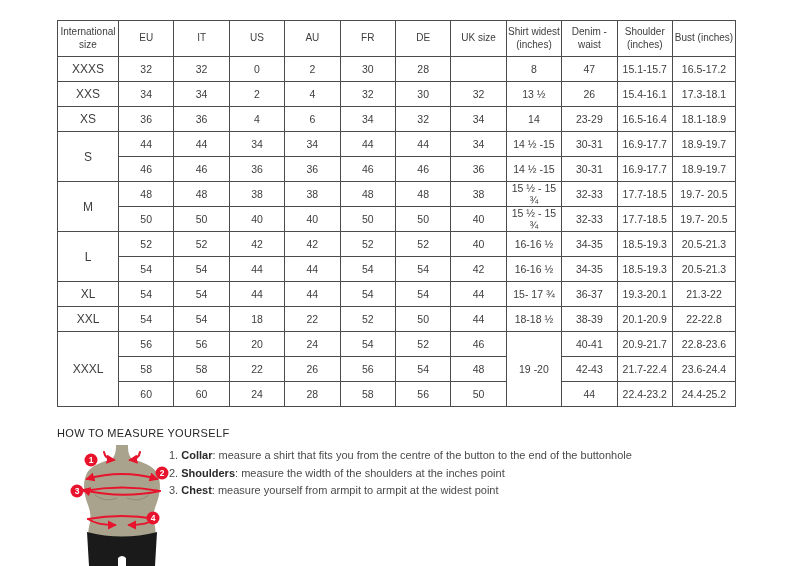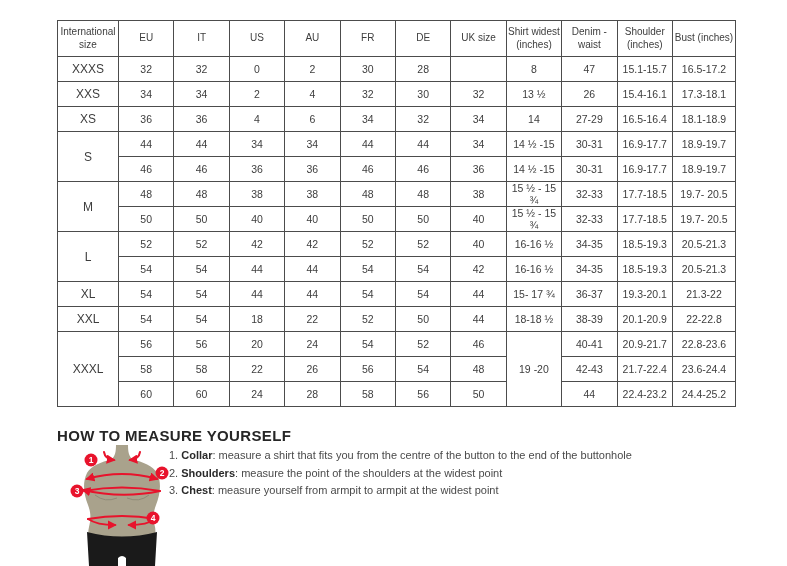--- a/index.html
+++ b/index.html
@@ -21,21 +21,21 @@
   }
   .size-table thead th{height:35px;font-size:10px;line-height:1.22;}
   .size-table tbody tr{height:25px;}
   .size-table td{font-size:10.5px;}
   .size-table tbody th{font-size:12px;font-weight:400;margin-top:43px;}
   col.c-first{width:61px;}
   col.c-last{width:63px;}
   
   .measure-title{
     position:absolute;left:57px;top:427px;
-    font-size:15px;font-weight:700;letter-spacing:.35px;color:#262626;
+    font-size:11px;font-weight:400;letter-spacing:.35px;color:#262626;
   }
   .steps{
     position:absolute;left:169px;top:449px;
     display:flex;flex-direction:column;gap:5.5px;
     font-size:11px;color:#4a4a4a;
   }
   .step{white-space:nowrap;line-height:12px;}
   .step b{color:#2a2a2a;}
   .figure-wrap{position:absolute;left:57px;top:443px;width:116px;height:123px;}
   .badge-num{font:bold 8.5px "Liberation Sans",sans-serif;fill:#ffffff;}
@@ -106,21 +106,21 @@
       <tr>
         <th rowspan="1">XS</th>
         <td>36</td>
         <td>36</td>
         <td>4</td>
         <td>6</td>
         <td>34</td>
         <td>32</td>
         <td>34</td>
         <td>14</td>
-        <td>27-29</td>
+        <td>23-29</td>
         <td>16.5-16.4</td>
         <td>18.1-18.9</td>
       </tr>
       <tr>
         <th rowspan="2">S</th>
         <td>44</td>
         <td>44</td>
         <td>34</td>
         <td>34</td>
         <td>44</td>
@@ -305,15 +305,15 @@
       <circle cx="20" cy="48" r="6.5" fill="#e8132c"></circle>
       <text class="badge-num" x="20" y="51" text-anchor="middle">3</text>
       <circle cx="96" cy="75" r="6.5" fill="#e8132c"></circle>
       <text class="badge-num" x="96" y="78" text-anchor="middle">4</text>
     </g>
   </svg>
 </div>
 
 <div class="steps">
     <div class="step"><span>1. </span><b>Collar</b><span>: measure a shirt that fits you from the centre of the button to the end of the buttonhole</span></div>
-    <div class="step"><span>2. </span><b>Shoulders</b><span>: measure the point of the shoulders at the widest point</span></div>
+    <div class="step"><span>2. </span><b>Shoulders</b><span>: measure the width of the shoulders at the inches point</span></div>
     <div class="step"><span>3. </span><b>Chest</b><span>: measure yourself from armpit to armpit at the widest point</span></div>
   </div>
 
 </body></html>

